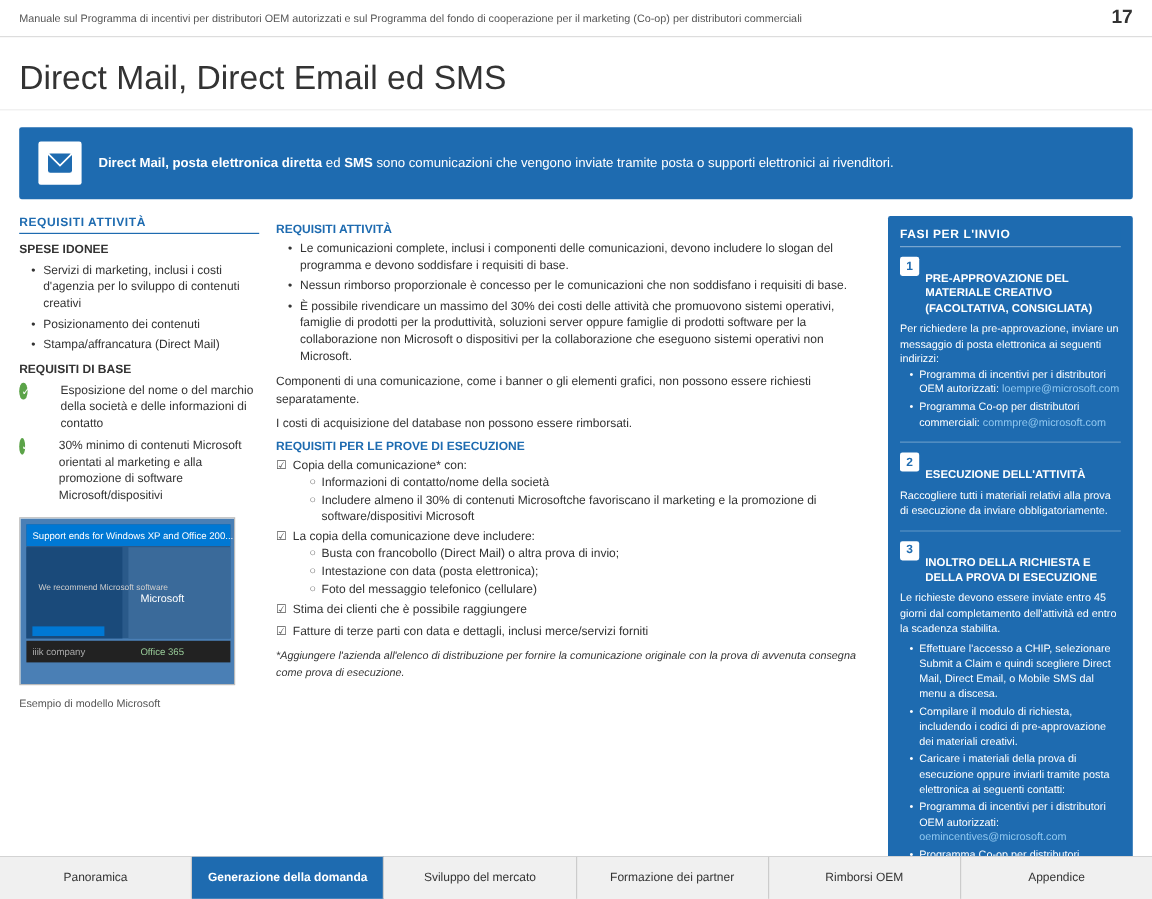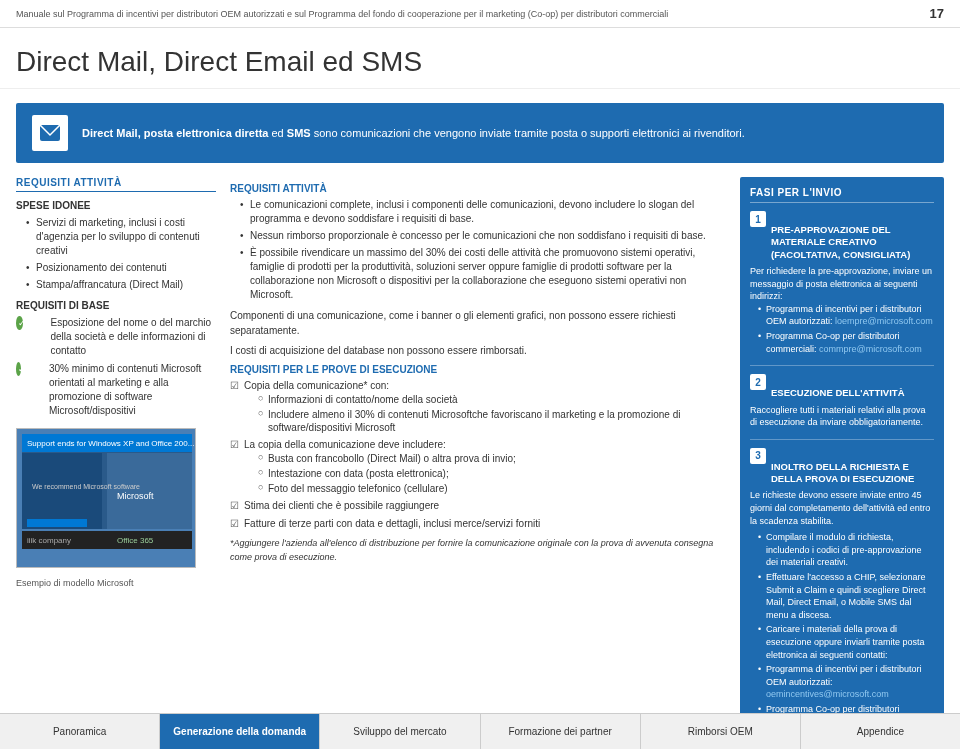--- a/index.html
+++ b/index.html
@@ -21,21 +21,21 @@
       display: flex;
       justify-content: space-between;
       align-items: center;
     }
     .top-bar-text {
       font-size: 9px;
       color: #555;
       flex: 1;
     }
     .top-bar-page {
-      font-size: 13px;
+      font-size: 16px;
       font-weight: bold;
       color: #333;
       margin-left: 12px;
     }
 
     
     .main-title {
       padding: 18px 16px 10px 16px;
       font-size: 28px;
       font-weight: 300;
@@ -486,22 +486,22 @@
     <hr class="step-divider">
 
     <div class="step-item">
       <div class="step-title-row">
         <span class="step-number">3</span>
         <span class="step-title">INOLTRO DELLA RICHIESTA E DELLA PROVA DI ESECUZIONE</span>
       </div>
       <div class="step-body">
         <p style="margin-bottom:4px;font-size:9px;color:#fff;">Le richieste devono essere inviate entro 45 giorni dal completamento dell'attività ed entro la scadenza stabilita.</p>
         <ul>
+          <li>Effettuare l'accesso a CHIP, selezionare Submit a Claim e quindi scegliere Direct Mail, Direct Email, o Mobile SMS dal menu a discesa.</li>
           <li>Compilare il modulo di richiesta, includendo i codici di pre-approvazione dei materiali creativi.</li>
-          <li>Effettuare l'accesso a CHIP, selezionare Submit a Claim e quindi scegliere Direct Mail, Direct Email, o Mobile SMS dal menu a discesa.</li>
           <li>Caricare i materiali della prova di esecuzione oppure inviarli tramite posta elettronica ai seguenti contatti:</li>
           <li>Programma di incentivi per i distributori OEM autorizzati: <a>oemincentives@microsoft.com</a></li>
           <li>Programma Co-op per distributori commerciali: contattare il Regional Operating Center tramite CLT (<a>https://www.explore.ms</a>)</li>
           <li>Inoltrare la richiesta.</li>
         </ul>
         <p style="margin-top:4px;font-size:9px;color:#fff;font-style:italic;">I nomi delle categorie su CHIP possono variare o essere visualizzati nella lingua locale.</p>
       </div>
     </div>
   </div>
 

